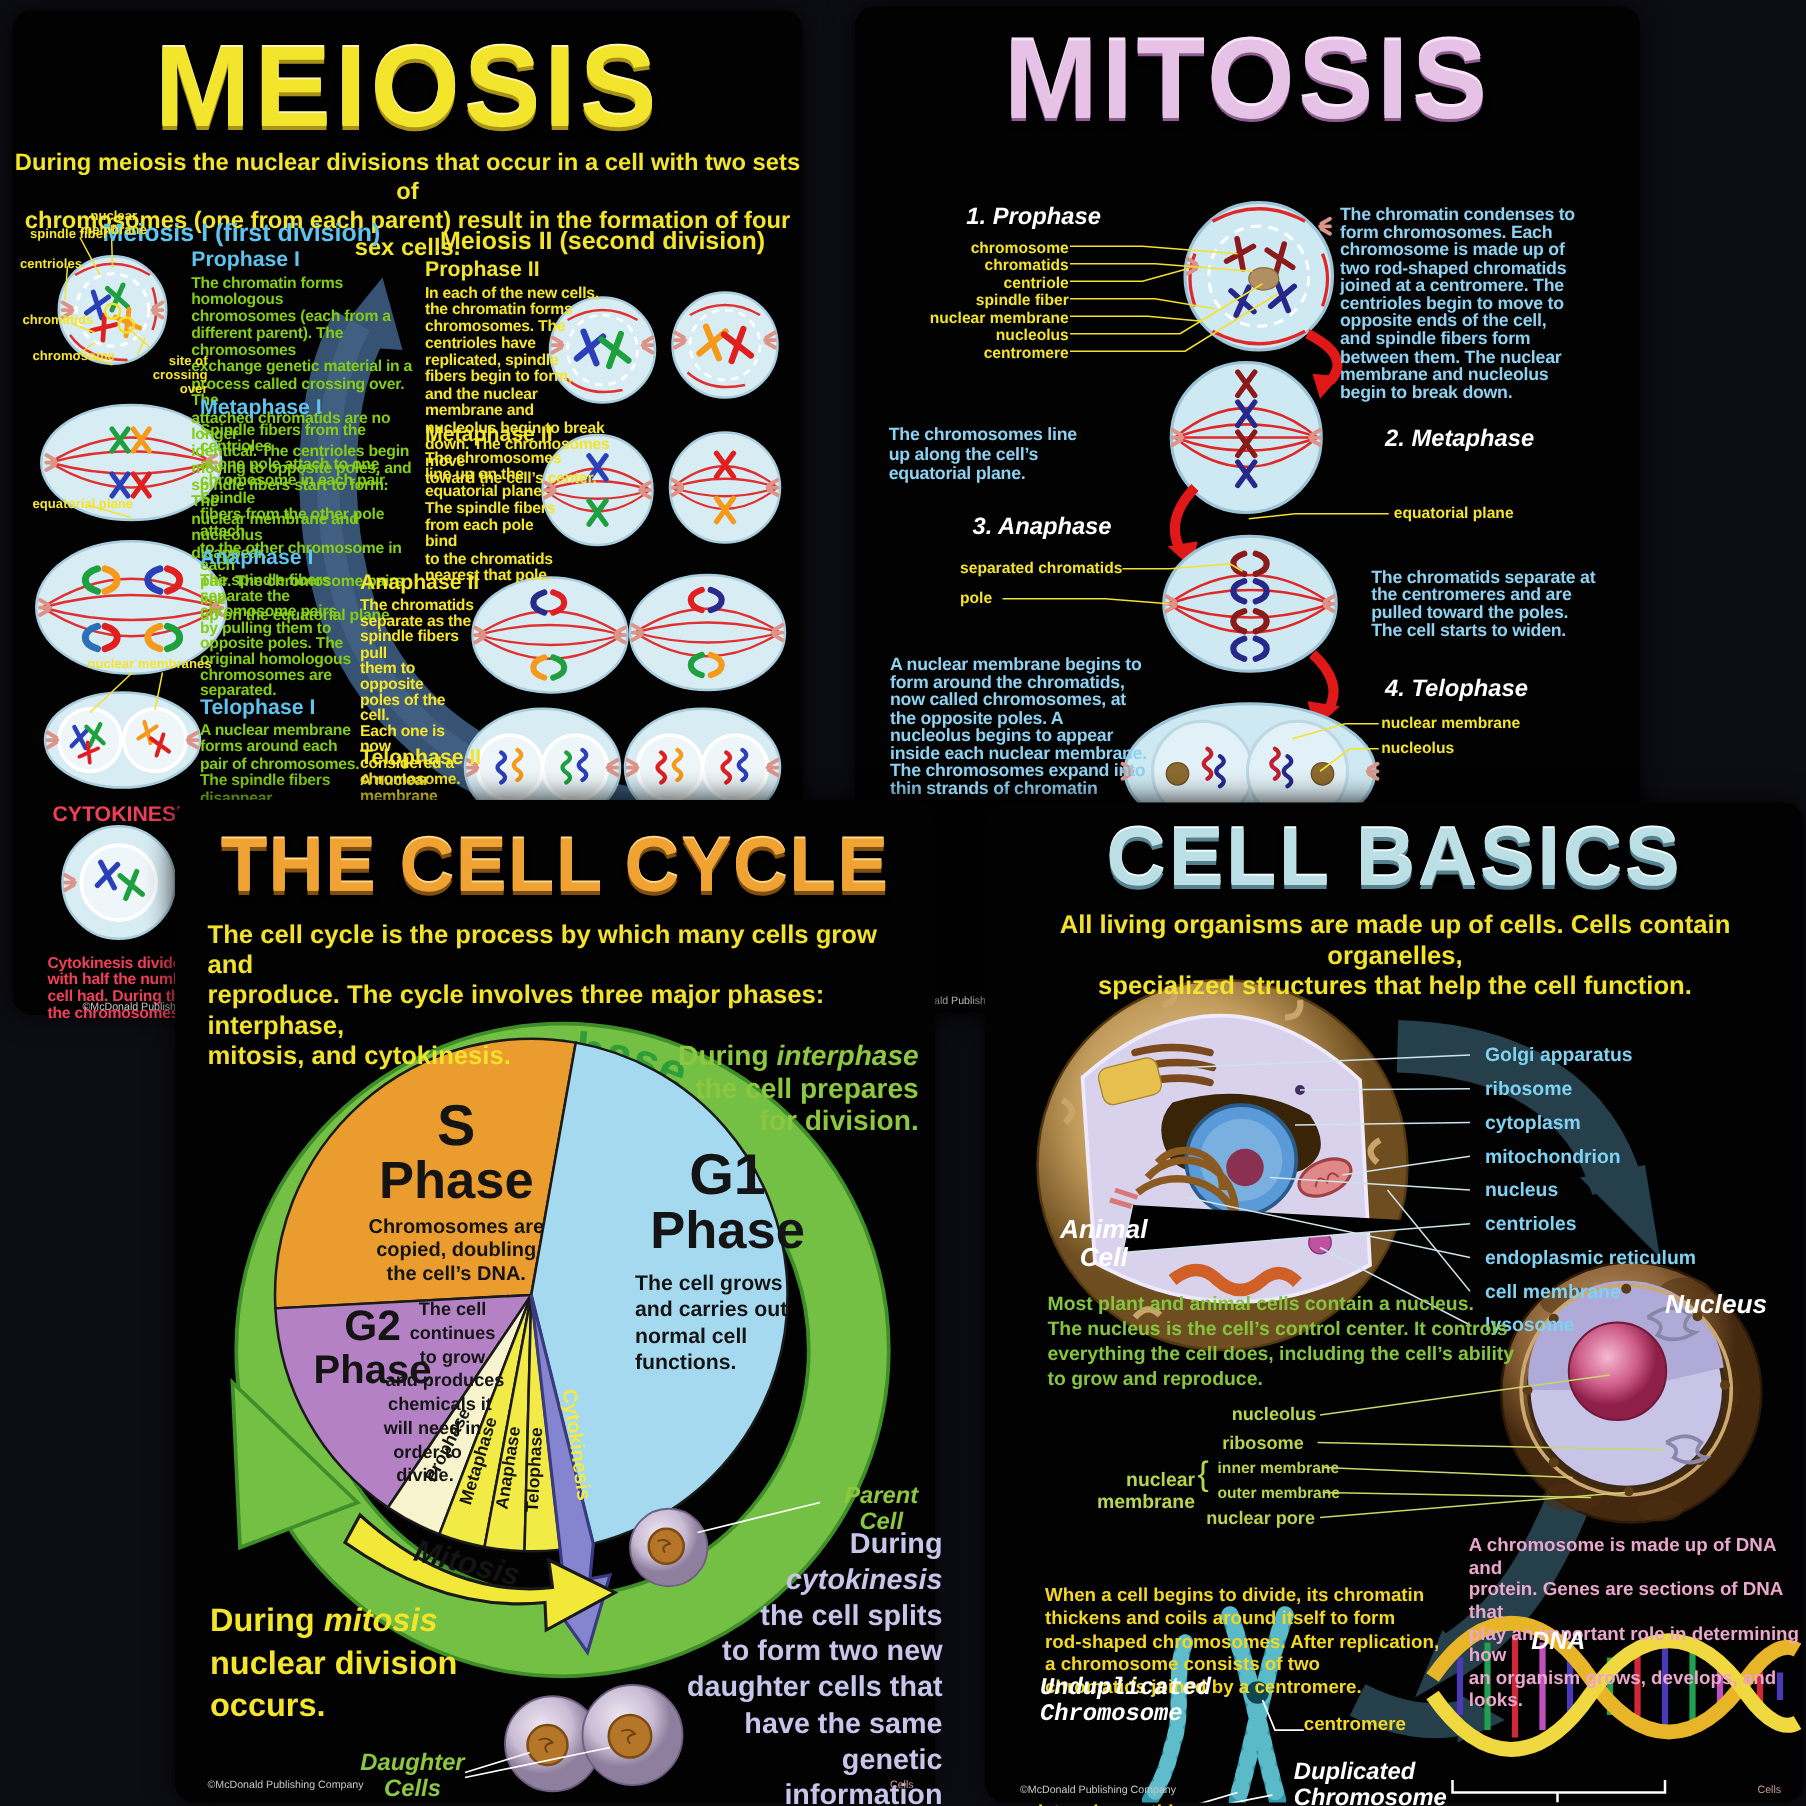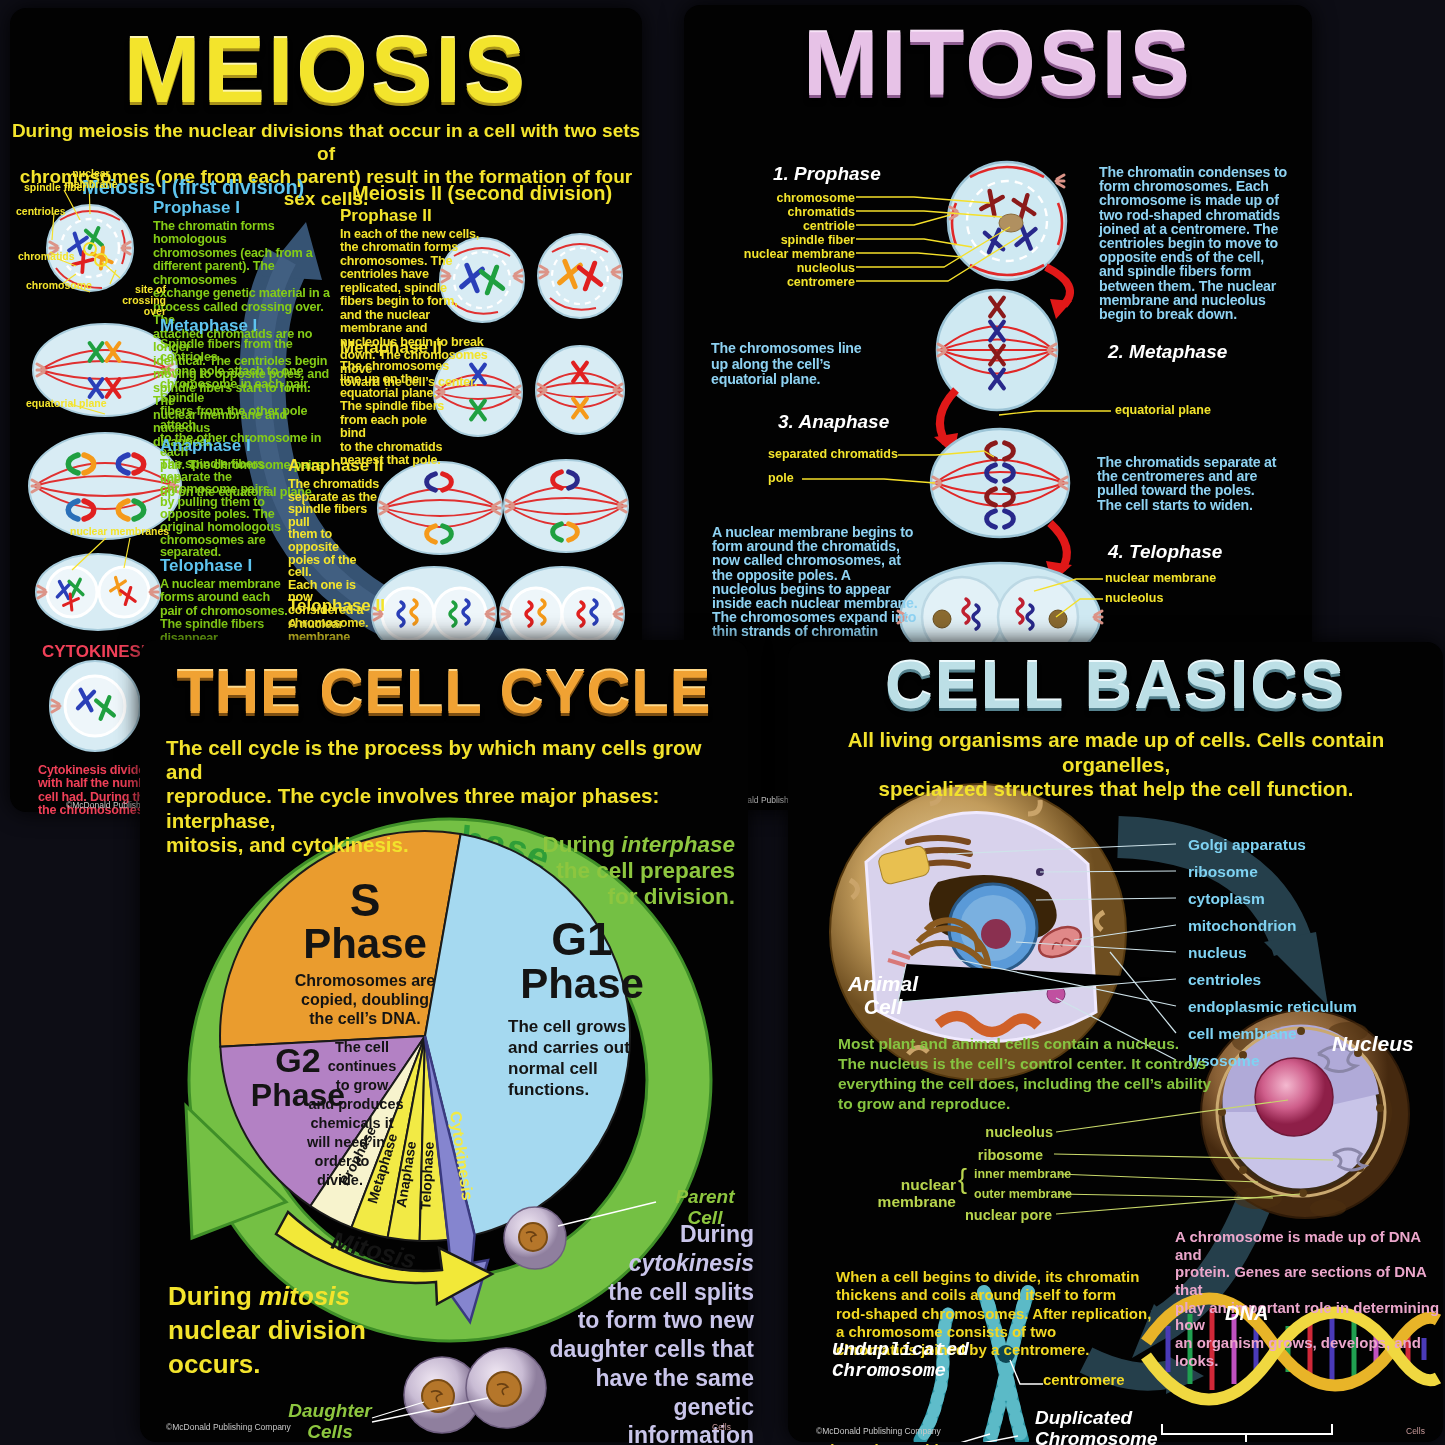--- a/index.html
+++ b/index.html
@@ -393,21 +393,21 @@
   <div class="title">MITOSIS</div>
 
   <div class="t mi-st" style="left:89px;top:158px;">1. Prophase</div>
   <div class="t mi-lab rt" style="left:40px;top:186px;width:131px;line-height:1.12;">chromosome</div>
   <div class="t mi-lab rt" style="left:40px;top:200px;width:131px;">chromatids</div>
   <div class="t mi-lab rt" style="left:40px;top:214px;width:131px;">centriole</div>
   <div class="t mi-lab rt" style="left:40px;top:228px;width:131px;">spindle fiber</div>
   <div class="t mi-lab rt" style="left:40px;top:242px;width:131px;">nuclear membrane</div>
   <div class="t mi-lab rt" style="left:40px;top:256px;width:131px;">nucleolus</div>
   <div class="t mi-lab rt" style="left:40px;top:270px;width:131px;">centromere</div>
-  <div class="t mi-b" style="left:415px;top:160px;width:200px;">The chromatin condenses to
+  <div class="t mi-b" style="left:388px;top:160px;width:200px;">The chromatin condenses to
 form chromosomes. Each
 chromosome is made up of
 two rod-shaped chromatids
 joined at a centromere. The
 centrioles begin to move to
 opposite ends of the cell,
 and spindle fibers form
 between them. The nuclear
 membrane and nucleolus
 begin to break down.</div>

